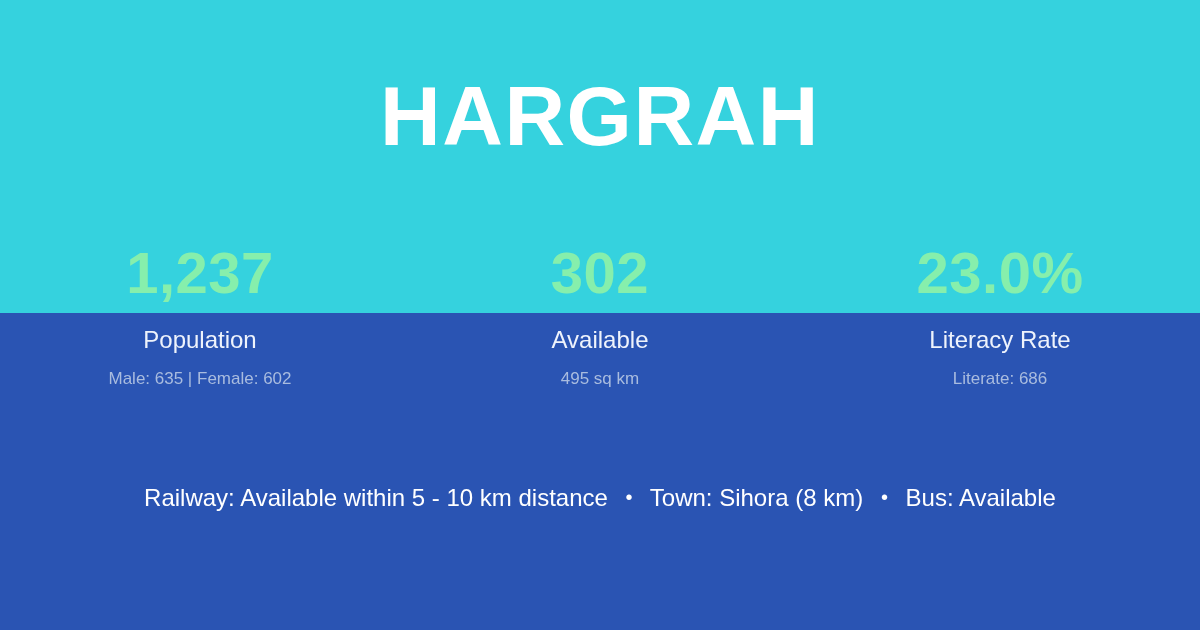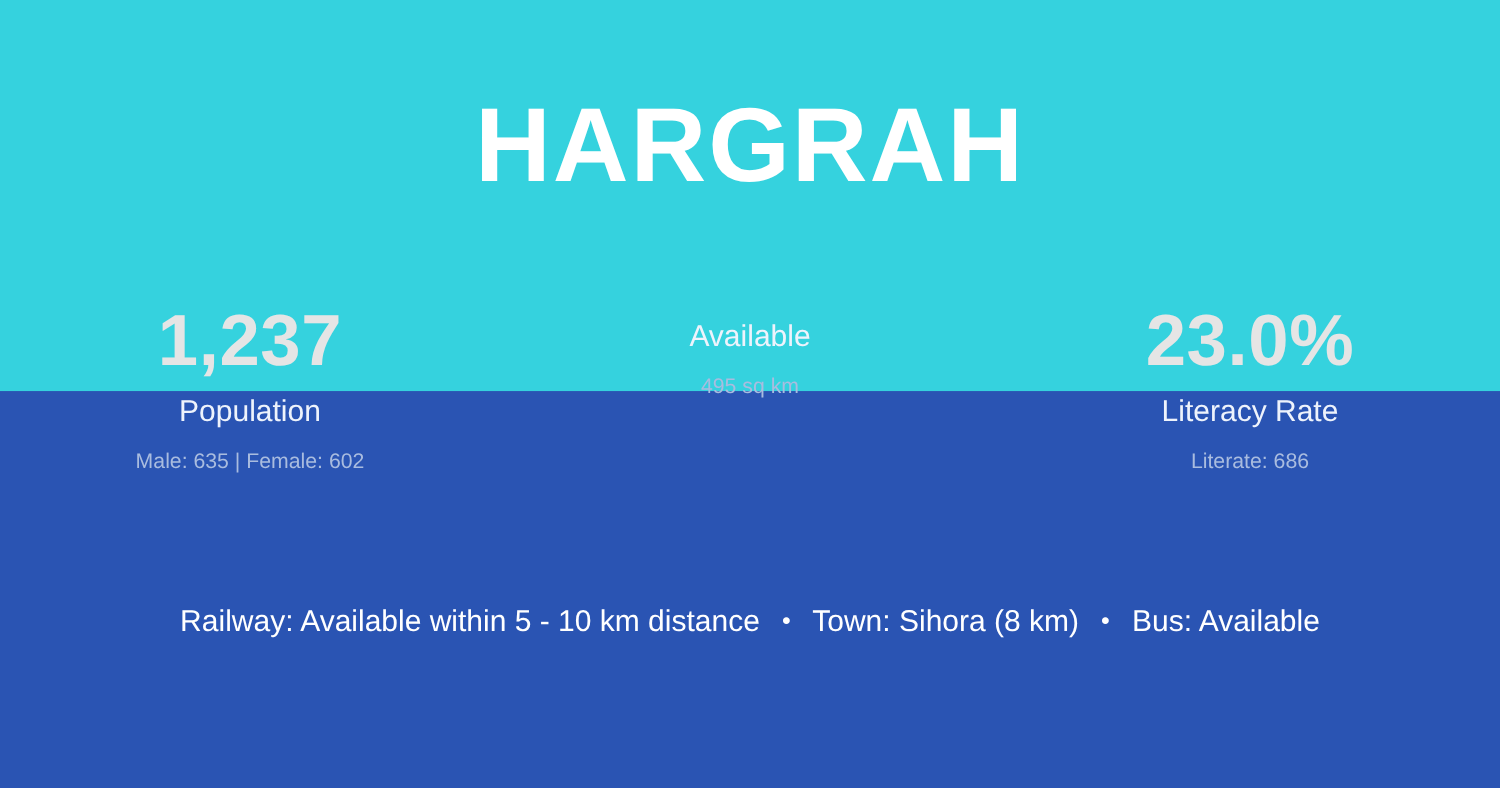--- a/index.html
+++ b/index.html
@@ -77,25 +77,25 @@
   }
   .stat {
     flex: 1 1 0;
     text-align: center;
   }
   .stat-value {
     font-size: 58px;
     font-weight: 700;
     line-height: 1;
     letter-spacing: 0.5px;
-    color: #e5e5e5;
+    color: #86efac;
     height: 60px;
   }
   .stat-label {
-    margin-top: 14px;
+    margin-top: 24px;
     font-size: 24px;
     font-weight: 400;
     line-height: 1;
     color: #eef3fc;
   }
   .stat-sub {
     margin-top: 18px;
     font-size: 17px;
     font-weight: 400;
     line-height: 1;
@@ -144,20 +144,21 @@
 
   <div class="stats">
 
     <div class="stat">
       <div class="stat-value">1,237</div>
       <div class="stat-label">Population</div>
       <div class="stat-sub">Male: 635 | Female: 602</div>
     </div>
 
     <div class="stat">
+      <div class="stat-value">302</div>
       <div class="stat-label">Available</div>
       <div class="stat-sub">495 sq km</div>
     </div>
 
     <div class="stat">
       <div class="stat-value">23.0%</div>
       <div class="stat-label">Literacy Rate</div>
       <div class="stat-sub">Literate: 686</div>
     </div>
 

